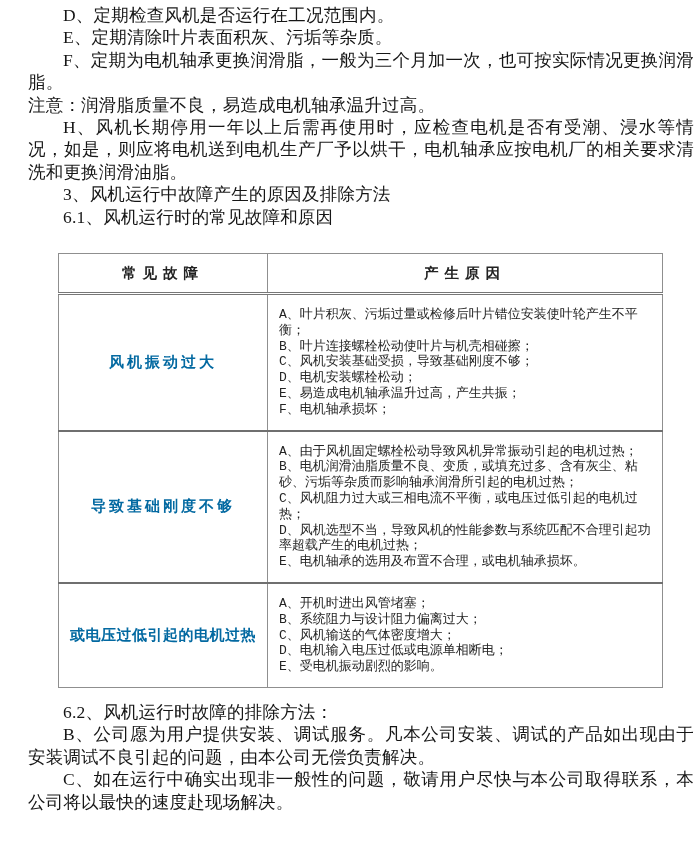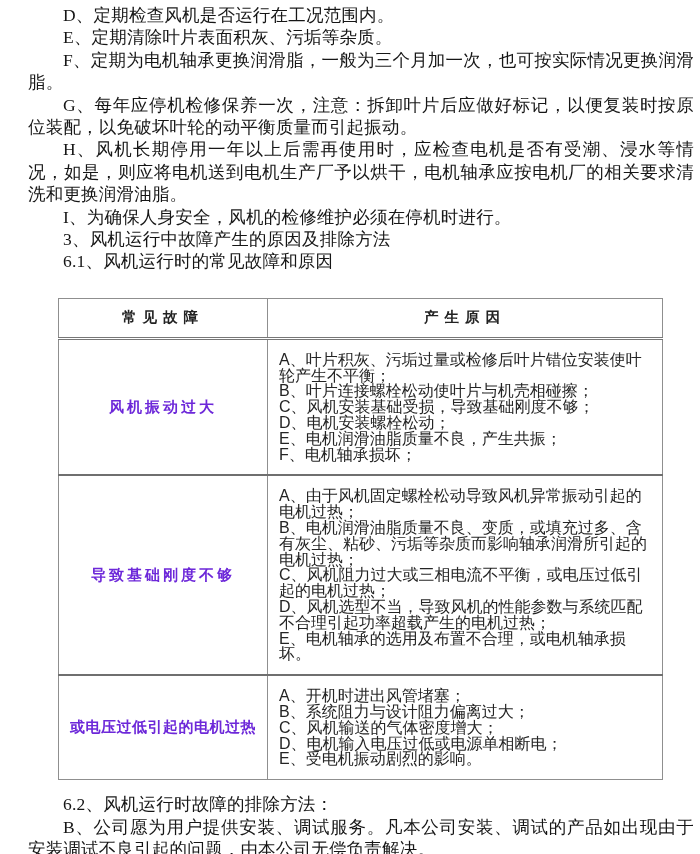--- a/index.html
+++ b/index.html
@@ -57,50 +57,49 @@
   .fault-table tbody td {
     border-top: 2px solid #6f6f6f;
   }
   .fault-cell {
     text-align: center;
     vertical-align: middle;
     font-family: "Liberation Sans", "DejaVu Sans", sans-serif;
     font-size: 15px;
     font-weight: bold;
     letter-spacing: 3px;
-    color: #6d28d9;
+    color: #0369a1;
   }
   tr.row-3 .fault-cell { letter-spacing: 0.5px; }
   .cause-cell {
     vertical-align: middle;
     padding: 12px 6px 12px 11px;
   }
   .cause {
-    font-family: Liberation Sans, sans-serif;
-    font-size: 16px;
+    font-family: Liberation Mono, monospace;
+    font-size: 13px;
     line-height: 15.8px;
     color: #242424;
     text-align: left;
   }
   tr.row-1 td { height: 104px; }
   tr.row-2 td { height: 130px; }
   tr.row-3 td { height: 95px; }
   .sec62 { margin-top: 13px; }
 </style>
 </head>
 <body>
 
 <div class="page">
 
   <p class="para ind">D、定期检查风机是否运行在工况范围内。</p>
   <p class="para ind">E、定期清除叶片表面积灰、污垢等杂质。</p>
   <p class="para ind">F、定期为电机轴承更换润滑脂，一般为三个月加一次，也可按实际情况更换润滑脂。</p>
-  <p class="para ind">G、每年应停机检修保养一次，注意：拆卸叶片后应做好标记，以便复装时按原位装配，以免破坏叶轮的动平衡质量而引起振动。</p>
+  <p class="para">注意：润滑脂质量不良，易造成电机轴承温升过高。</p>
   <p class="para ind">H、风机长期停用一年以上后需再使用时，应检查电机是否有受潮、浸水等情况，如是，则应将电机送到电机生产厂予以烘干，电机轴承应按电机厂的相关要求清洗和更换润滑油脂。</p>
-  <p class="para ind">I、为确保人身安全，风机的检修维护必须在停机时进行。</p>
   <p class="para ind">3、风机运行中故障产生的原因及排除方法</p>
   <p class="para ind">6.1、风机运行时的常见故障和原因</p>
 
   <table class="fault-table">
     <colgroup>
         <col class="c1">
         <col class="c2">
       </colgroup>
     <thead>
       <tr>
@@ -109,21 +108,21 @@
       </tr>
     </thead>
     <tbody>
       <tr class="row-1">
         <td class="fault-cell">风机振动过大</td>
         <td class="cause-cell">
           <div class="cause">A、叶片积灰、污垢过量或检修后叶片错位安装使叶轮产生不平衡；</div>
           <div class="cause">B、叶片连接螺栓松动使叶片与机壳相碰擦；</div>
           <div class="cause">C、风机安装基础受损，导致基础刚度不够；</div>
           <div class="cause">D、电机安装螺栓松动；</div>
-          <div class="cause">E、电机润滑油脂质量不良，产生共振；</div>
+          <div class="cause">E、易造成电机轴承温升过高，产生共振；</div>
           <div class="cause">F、电机轴承损坏；</div>
         </td>
       </tr>
       <tr class="row-2">
         <td class="fault-cell">导致基础刚度不够</td>
         <td class="cause-cell">
           <div class="cause">A、由于风机固定螺栓松动导致风机异常振动引起的电机过热；</div>
           <div class="cause">B、电机润滑油脂质量不良、变质，或填充过多、含有灰尘、粘砂、污垢等杂质而影响轴承润滑所引起的电机过热；</div>
           <div class="cause">C、风机阻力过大或三相电流不平衡，或电压过低引起的电机过热；</div>
           <div class="cause">D、风机选型不当，导致风机的性能参数与系统匹配不合理引起功率超载产生的电机过热；</div>

